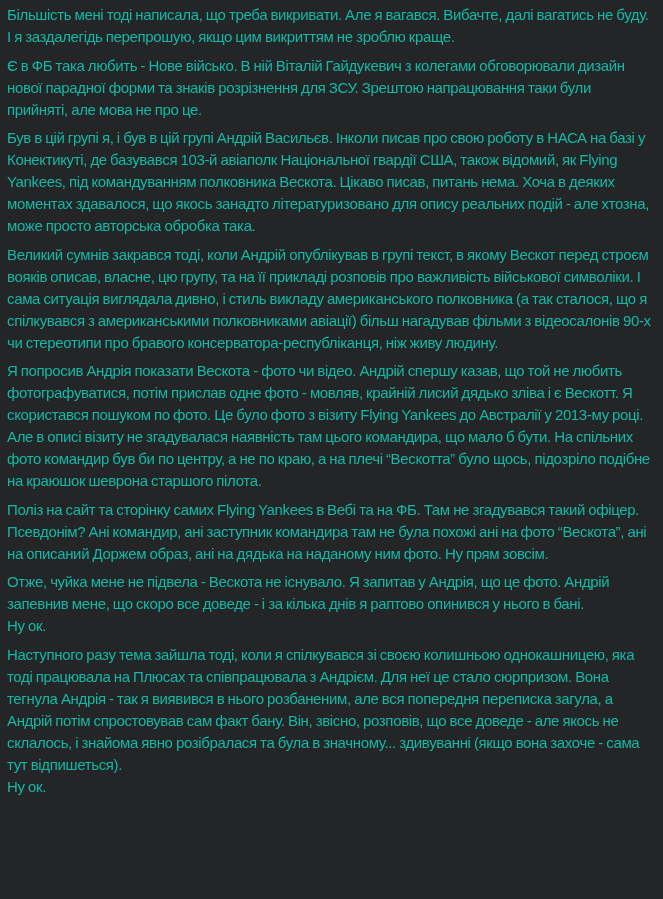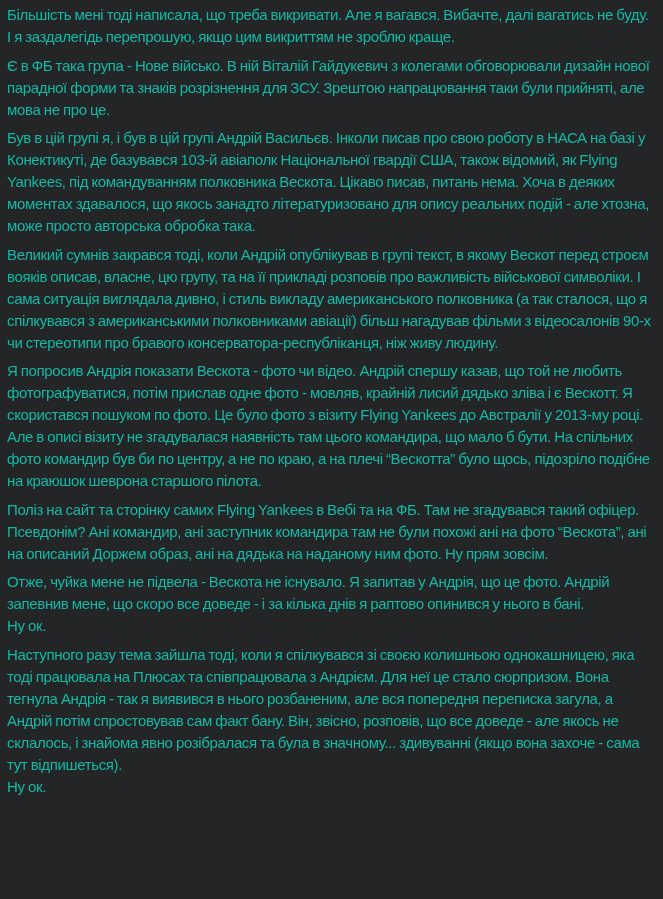--- a/index.html
+++ b/index.html
@@ -26,22 +26,22 @@
     .post p {
       margin: 0 0 6.5px 0;
       white-space: pre-line;
     }
   </style>
 </head>
 <body>
 
 <div class="post">
   <p>Більшість мені тоді написала, що треба викривати. Але я вагався. Вибачте, далі вагатись не буду. І я заздалегідь перепрошую, якщо цим викриттям не зроблю краще.</p>
-  <p>Є в ФБ така група - Нове військо. В ній Віталій Гайдукевич з колегами обговорювали дизайн нової парадної форми та знаків розрізнення для ЗСУ. Зрештою напрацювання таки були прийняті, але мова не про це.</p>
+  <p>Є в ФБ така любить - Нове військо. В ній Віталій Гайдукевич з колегами обговорювали дизайн нової парадної форми та знаків розрізнення для ЗСУ. Зрештою напрацювання таки були прийняті, але мова не про це.</p>
   <p>Був в цій групі я, і був в цій групі Андрій Васильєв. Інколи писав про свою роботу в НАСА на базі у Конектикуті, де базувався 103-й авіаполк Національної гвардії США, також відомий, як Flying Yankees, під командуванням полковника Вескота. Цікаво писав, питань нема. Хоча в деяких моментах здавалося, що якось занадто літературизовано для опису реальних подій - але хтозна, може просто авторська обробка така.</p>
   <p>Великий сумнів закрався тоді, коли Андрій опублікував в групі текст, в якому Вескот перед строєм вояків описав, власне, цю групу, та на її прикладі розповів про важливість військової символіки. І сама ситуація виглядала дивно, і стиль викладу американського полковника (а так сталося, що я спілкувався з американськими полковниками авіації) більш нагадував фільми з відеосалонів 90-х чи стереотипи про бравого консерватора-республіканця, ніж живу людину.</p>
   <p>Я попросив Андрія показати Вескота - фото чи відео. Андрій спершу казав, що той не любить фотографуватися, потім прислав одне фото - мовляв, крайній лисий дядько зліва і є Вескотт. Я скористався пошуком по фото. Це було фото з візиту Flying Yankees до Австралії у 2013-му році. Але в описі візиту не згадувалася наявність там цього командира, що мало б бути. На спільних фото командир був би по центру, а не по краю, а на плечі “Вескотта” було щось, підозріло подібне на краюшок шеврона старшого пілота.</p>
-  <p>Поліз на сайт та сторінку самих Flying Yankees в Вебі та на ФБ. Там не згадувався такий офіцер. Псевдонім? Ані командир, ані заступник командира там не були похожі ані на фото “Вескота”, ані на описаний Доржем образ, ані на дядька на наданому ним фото. Ну прям зовсім.</p>
+  <p>Поліз на сайт та сторінку самих Flying Yankees в Вебі та на ФБ. Там не згадувався такий офіцер. Псевдонім? Ані командир, ані заступник командира там не була похожі ані на фото “Вескота”, ані на описаний Доржем образ, ані на дядька на наданому ним фото. Ну прям зовсім.</p>
   <p>Отже, чуйка мене не підвела - Вескота не існувало. Я запитав у Андрія, що це фото. Андрій запевнив мене, що скоро все доведе - і за кілька днів я раптово опинився у нього в бані.
 Ну ок.</p>
   <p>Наступного разу тема зайшла тоді, коли я спілкувався зі своєю колишньою однокашницею, яка тоді працювала на Плюсах та співпрацювала з Андрієм. Для неї це стало сюрпризом. Вона тегнула Андрія - так я виявився в нього розбаненим, але вся попередня переписка загула, а Андрій потім спростовував сам факт бану. Він, звісно, розповів, що все доведе - але якось не склалось, і знайома явно розібралася та була в значному... здивуванні (якщо вона захоче - сама тут відпишеться).
 Ну ок.</p>
 </div>
 
 </body></html>

